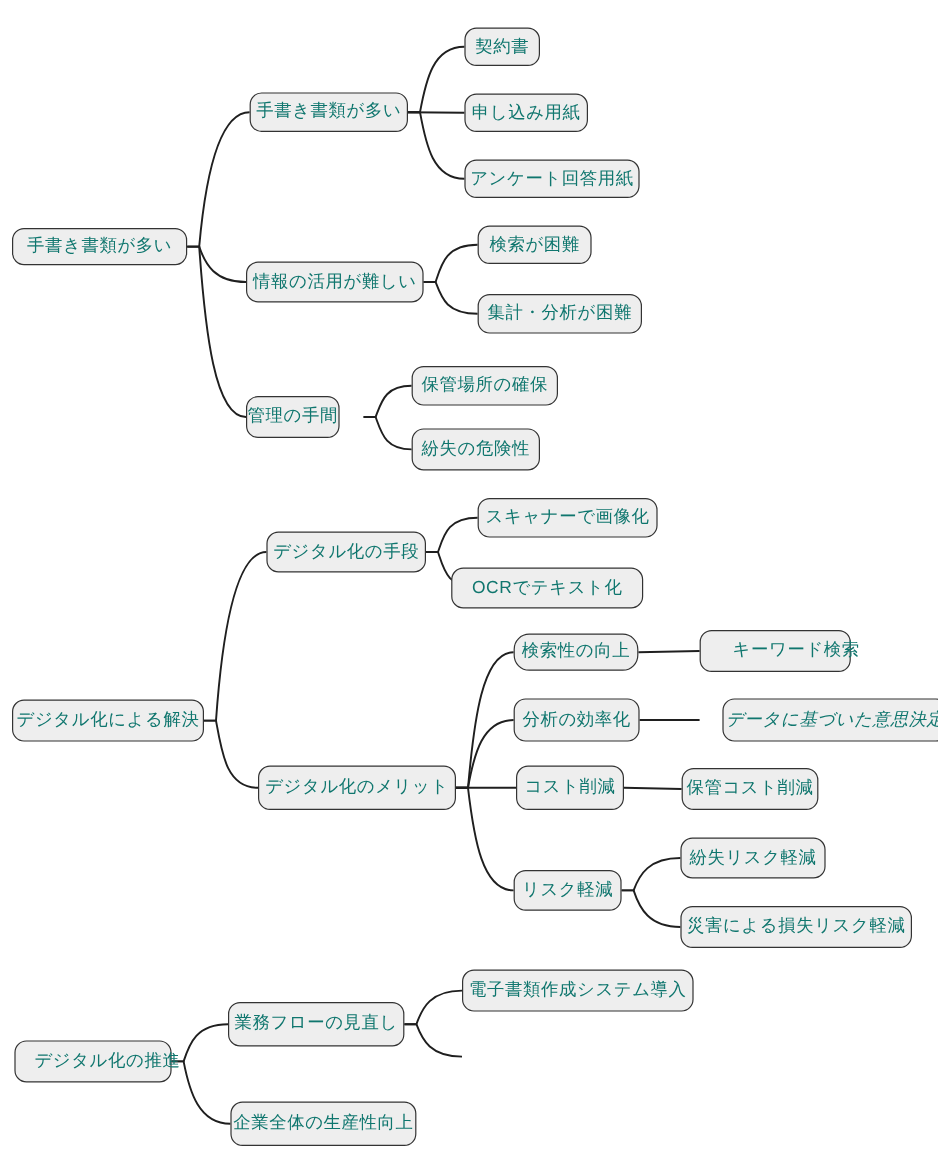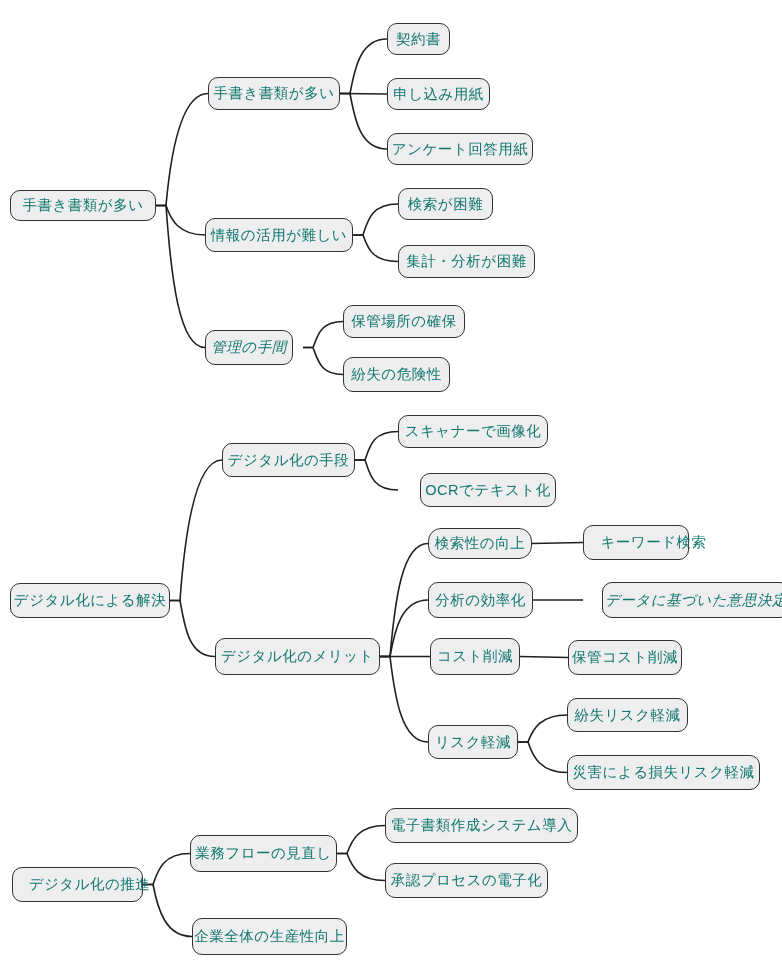--- a/index.html
+++ b/index.html
@@ -89,48 +89,48 @@
     </div>
     <div class="mm-node" style="left: 205px; top: 218px; width: 148px; height: 34px;">
       <span>情報の活用が難しい</span>
     </div>
     <div class="mm-node" style="left: 398px; top: 188px; width: 95px; height: 32px; text-align: center;">
       <span>検索が困難</span>
     </div>
     <div class="mm-node" style="left: 398px; top: 245px; width: 137px; height: 33px;">
       <span>集計・分析が困難</span>
     </div>
-    <div class="mm-node" style="left: 205px; top: 330px; width: 88px; height: 35px; font-style: italic;">
+    <div class="mm-node" style="left: 205px; top: 330px; width: 78px; height: 35px;">
       <span>管理の手間</span>
     </div>
     <div class="mm-node" style="left: 343px; top: 305px; width: 122px; height: 33px;">
       <span>保管場所の確保</span>
     </div>
     <div class="mm-node" style="left: 343px; top: 357px; width: 107px; height: 35px;">
       <span>紛失の危険性</span>
     </div>
     <div class="mm-node" style="left: 10px; top: 583px; width: 160px; height: 35px; justify-content: center;">
       <span>デジタル化による解決</span>
     </div>
     <div class="mm-node" style="left: 222px; top: 443px; width: 133px; height: 34px;">
       <span>デジタル化の手段</span>
     </div>
     <div class="mm-node" style="left: 398px; top: 415px; width: 150px; height: 33px;">
       <span>スキャナーで画像化</span>
     </div>
-    <div class="mm-node" style="left: 420px; top: 473px; width: 136px; height: 34px;">
+    <div class="mm-node" style="left: 376px; top: 473px; width: 160px; height: 34px;">
       <span>OCRでテキスト化</span>
     </div>
     <div class="mm-node" style="left: 215px; top: 638px; width: 165px; height: 37px;">
       <span>デジタル化のメリット</span>
     </div>
     <div class="mm-node" style="left: 428px; top: 528px; width: 104px; height: 31px; border-radius: 13px;">
       <span>検索性の向上</span>
     </div>
-    <div class="mm-node" style="left: 583px; top: 525px; width: 106px; height: 35px; padding-left: 35px;">
+    <div class="mm-node" style="left: 583px; top: 525px; width: 126px; height: 35px; padding-left: 35px;">
       <span>キーワード検索</span>
     </div>
     <div class="mm-node" style="left: 428px; top: 582px; width: 105px; height: 36px;">
       <span>分析の効率化</span>
     </div>
     <div class="mm-node" style="left: 602px; top: 582px; width: 188px; height: 36px; font-style: italic;">
       <span>データに基づいた意思決定</span>
     </div>
     <div class="mm-node" style="left: 430px; top: 638px; width: 90px; height: 37px;">
       <span>コスト削減</span>
@@ -149,19 +149,16 @@
     </div>
     <div class="mm-node" style="left: 12px; top: 867px; width: 131px; height: 35px; padding-left: 24px;">
       <span>デジタル化の推進</span>
     </div>
     <div class="mm-node" style="left: 190px; top: 835px; width: 147px; height: 37px;">
       <span>業務フローの見直し</span>
     </div>
     <div class="mm-node" style="left: 385px; top: 808px; width: 193px; height: 35px;">
       <span>電子書類作成システム導入</span>
     </div>
-    <div class="mm-node" style="left: 385px; top: 863px; width: 163px; height: 35px;">
-      <span>承認プロセスの電子化</span>
-    </div>
     <div class="mm-node" style="left: 192px; top: 918px; width: 155px; height: 37px;">
       <span>企業全体の生産性向上</span>
     </div>
   </div>
 
 </body></html>

